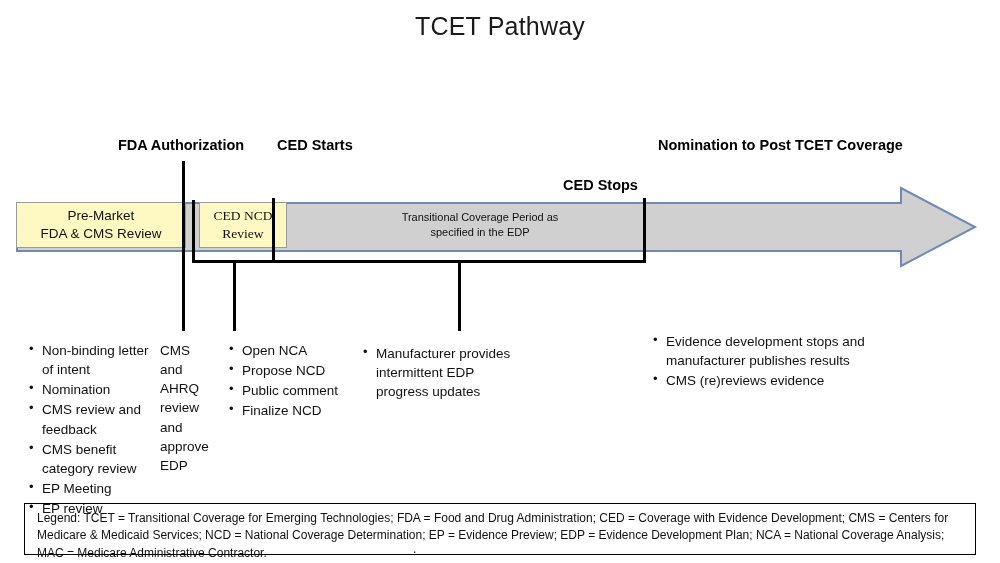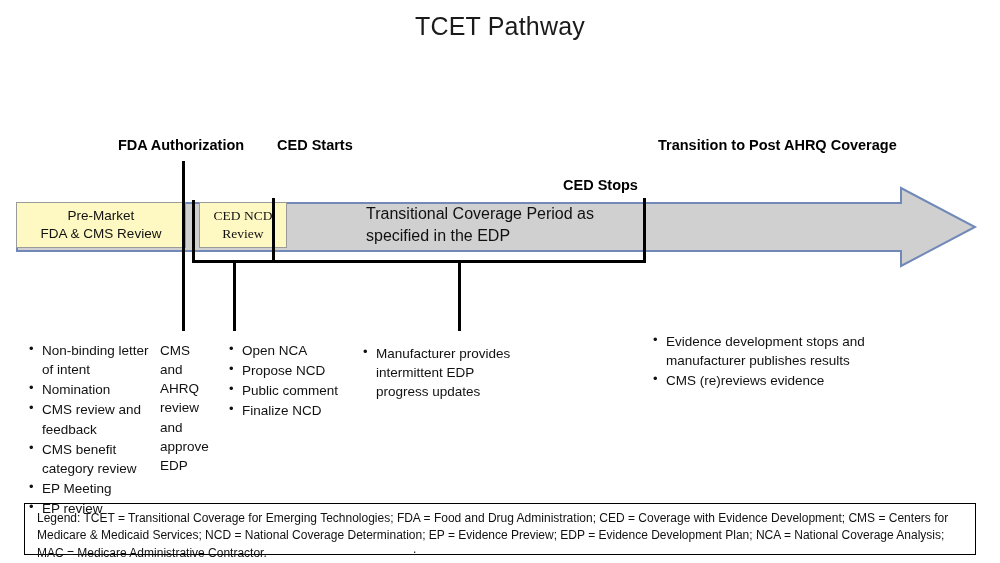--- a/index.html
+++ b/index.html
@@ -69,21 +69,22 @@
     text-align: center;
     font-size: 13.5px;
     line-height: 1.35;
     color: #111111;
   }
   .phase-text-only {
     position: absolute;
     display: flex;
     align-items: center;
     justify-content: center;
-    font-size: 16px;
+    text-align: center;
+    font-size: 11px;
     line-height: 1.35;
     color: #111111;
   }
 
   
   .vline {
     position: absolute;
     width: 3px;
     background: #000000;
   }
@@ -149,21 +150,21 @@
 </head>
 <body>
 
 <div id="page">
 
   <div id="title">TCET Pathway</div>
 
   <div class="milestone-label" style="left:118px; top:137px;">FDA Authorization</div>
   <div class="milestone-label" style="left:277px; top:137px;">CED Starts</div>
   <div class="milestone-label" style="left:563px; top:137px;margin-top:40px;">CED Stops</div>
-  <div class="milestone-label" style="left:658px; top:137px;">Transition to Post AHRQ Coverage</div>
+  <div class="milestone-label" style="left:658px; top:137px;">Nomination to Post TCET Coverage</div>
 
   <div id="arrow-wrap">
     <svg id="arrow-shape" viewBox="0 0 962 82" preserveAspectRatio="none">
       <polygon points="1,17 885,17 885,2 959,41 885,80 885,65 1,65" fill="#d0d0d0" stroke="#7089b8" stroke-width="2" stroke-linejoin="miter" vector-effect="non-scaling-stroke"></polygon>
     </svg>
   </div>
 
   <div class="phase-box" style="left:16px; top:202px; width:170px; height:46px;">
     <span>
       <span>Pre-Market</span><br>

